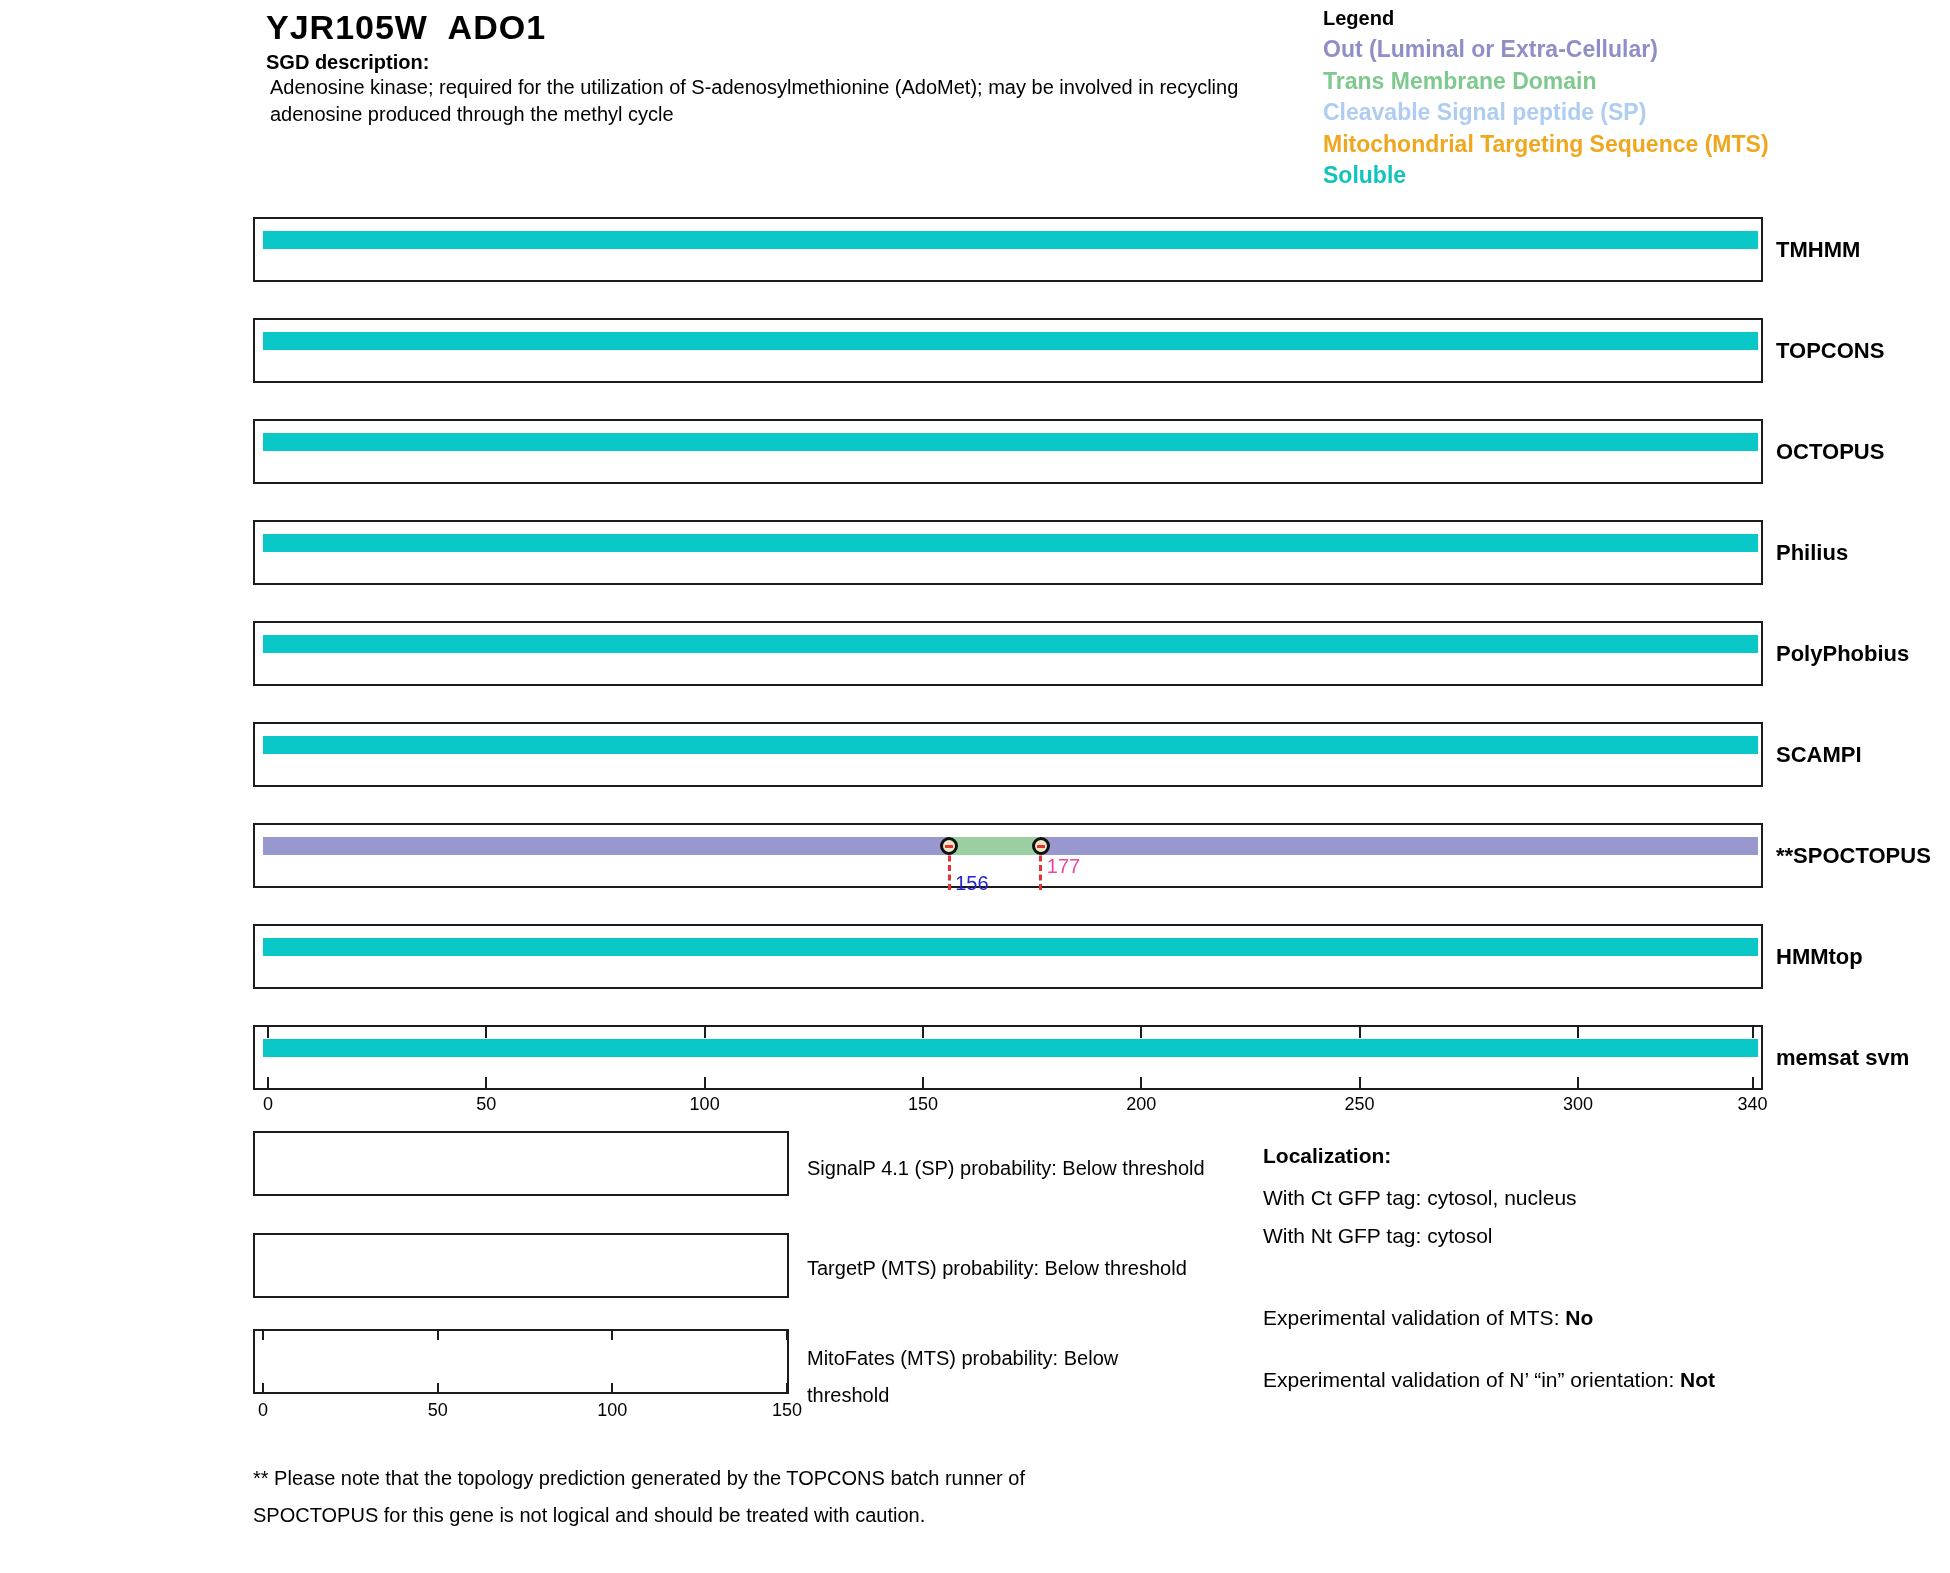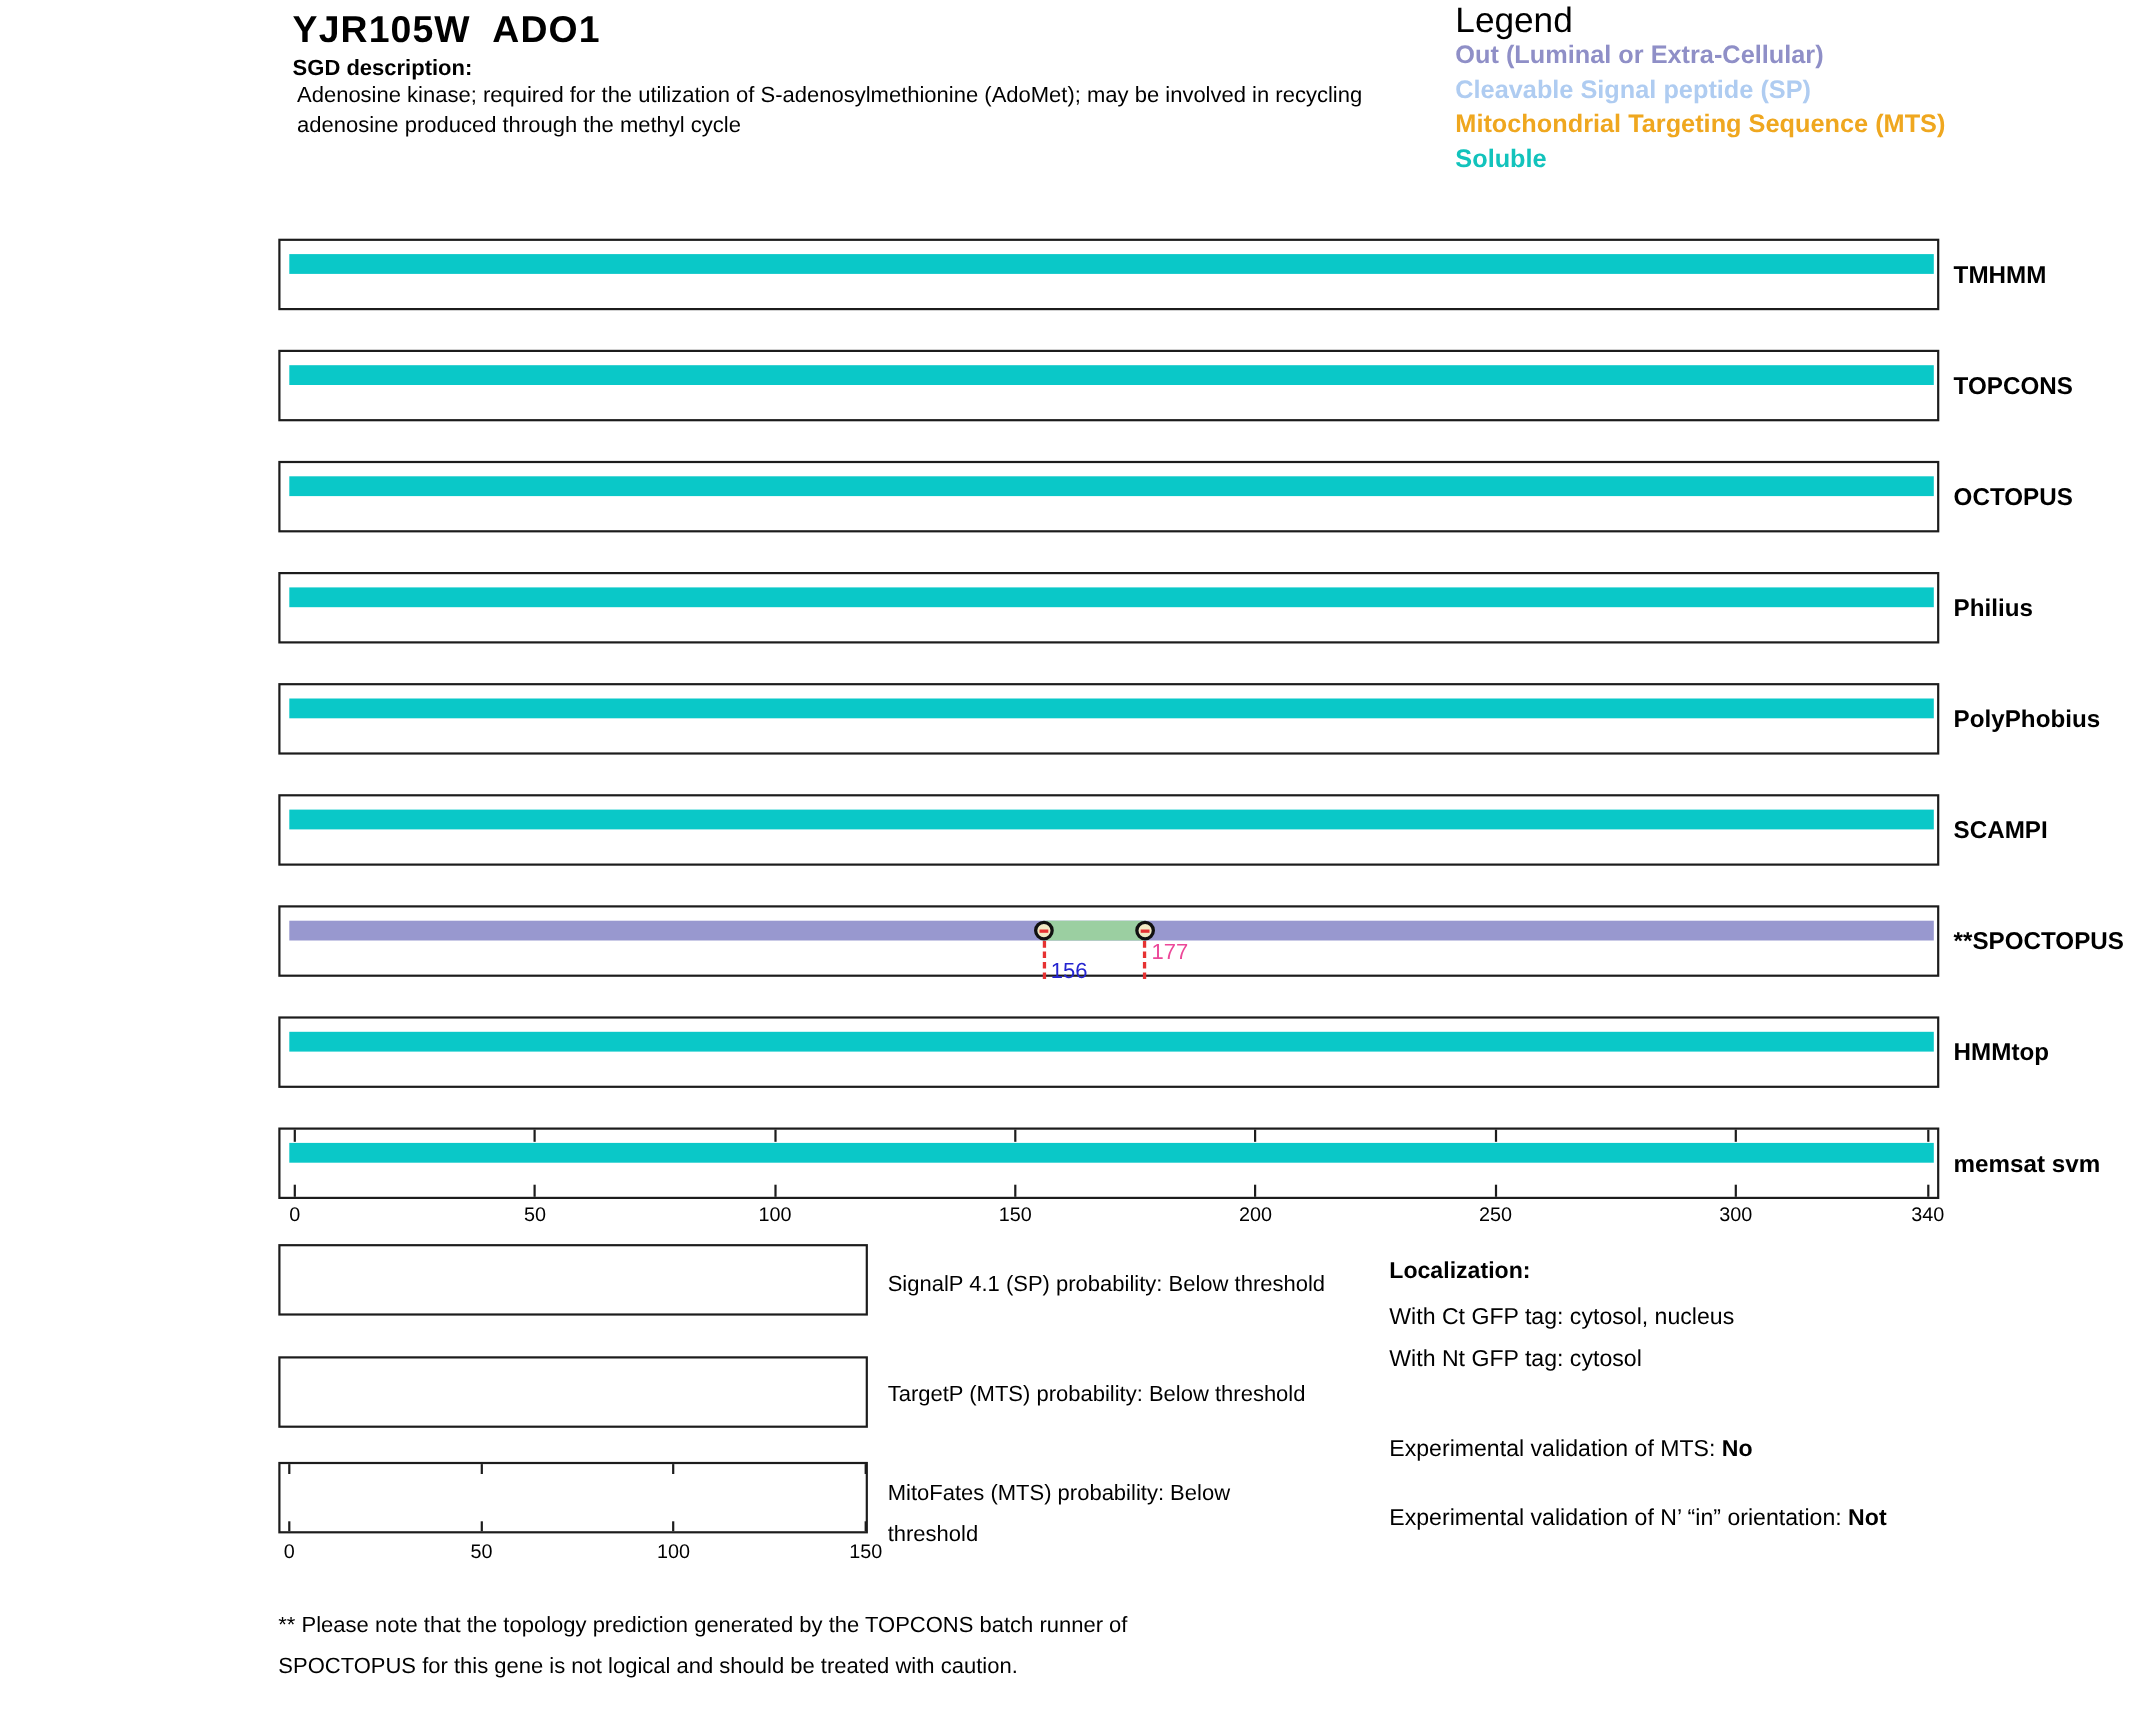--- a/index.html
+++ b/index.html
@@ -3,21 +3,21 @@
 <meta charset="utf-8">
 <style>
   html,body{margin:0;padding:0;background:#fff;}
   .page{position:relative;width:1950px;height:1573px;background:#ffffff;
         font-family:"Liberation Sans",sans-serif;color:#000;overflow:hidden;}
   .abs{position:absolute;}
   .page-title{left:266px;top:8px;font-size:34px;font-weight:bold;white-space:pre;letter-spacing:1px;}
   .sgd-label{left:266px;top:51px;font-size:20px;font-weight:bold;}
   .desc{left:270px;top:74px;font-size:20px;line-height:27px;white-space:nowrap;}
   .legend{left:1323px;top:2px;}
-  .legend-title{font-size:32px;font-weight:normal;line-height:32px;}
+  .legend-title{font-size:20px;font-weight:bold;line-height:32px;}
   .legend-item{font-size:23px;font-weight:bold;line-height:31.5px;white-space:nowrap;}
   .track-box{position:absolute;left:253px;width:1510px;height:65px;border:2px solid #1c1c1c;box-sizing:border-box;background:#fff;}
   .track-bar{position:absolute;height:18px;}
   .track-label{position:absolute;left:1776px;font-size:22px;font-weight:bold;white-space:nowrap;}
   .tick{position:absolute;width:2px;background:#1c1c1c;}
   .axis-label{position:absolute;font-size:18px;width:64px;margin-left:-32px;text-align:center;}
   .marker-dash{position:absolute;width:0;border-left:3px dashed #E63232;}
   .marker-circle{position:absolute;width:18px;height:18px;border-radius:50%;box-sizing:border-box;}
   .marker-tick{position:absolute;width:8px;height:3px;}
   .marker-label{position:absolute;font-size:20px;font-weight:normal;}
@@ -35,20 +35,21 @@
   <div class="abs sgd-label">SGD description:</div>
   <div class="abs desc">
     <div>Adenosine kinase; required for the utilization of S-adenosylmethionine (AdoMet); may be involved in recycling</div>
     <div>adenosine produced through the methyl cycle</div>
   </div>
 
   <div class="abs legend">
     <div class="legend-title">Legend</div>
     <div id="legend-items">
         <div class="legend-item" style="color: rgb(143, 143, 199);">Out (Luminal or Extra-Cellular)</div>
+        <div class="legend-item" style="color: rgb(127, 201, 143);">Trans Membrane Domain</div>
         <div class="legend-item" style="color: rgb(175, 204, 241);">Cleavable Signal peptide (SP)</div>
         <div class="legend-item" style="color: rgb(239, 167, 31);">Mitochondrial Targeting Sequence (MTS)</div>
         <div class="legend-item" style="color: rgb(18, 195, 188);">Soluble</div>
       </div>
   </div>
 
   <div id="tracks-area">
       <div class="track-box" style="top: 217px;"></div>
       <div class="track-bar" style="left: 263px; top: 231px; width: 1495px; background: rgb(10, 200, 200);"></div>
       <div class="track-label" style="top: 237px;">TMHMM</div>

